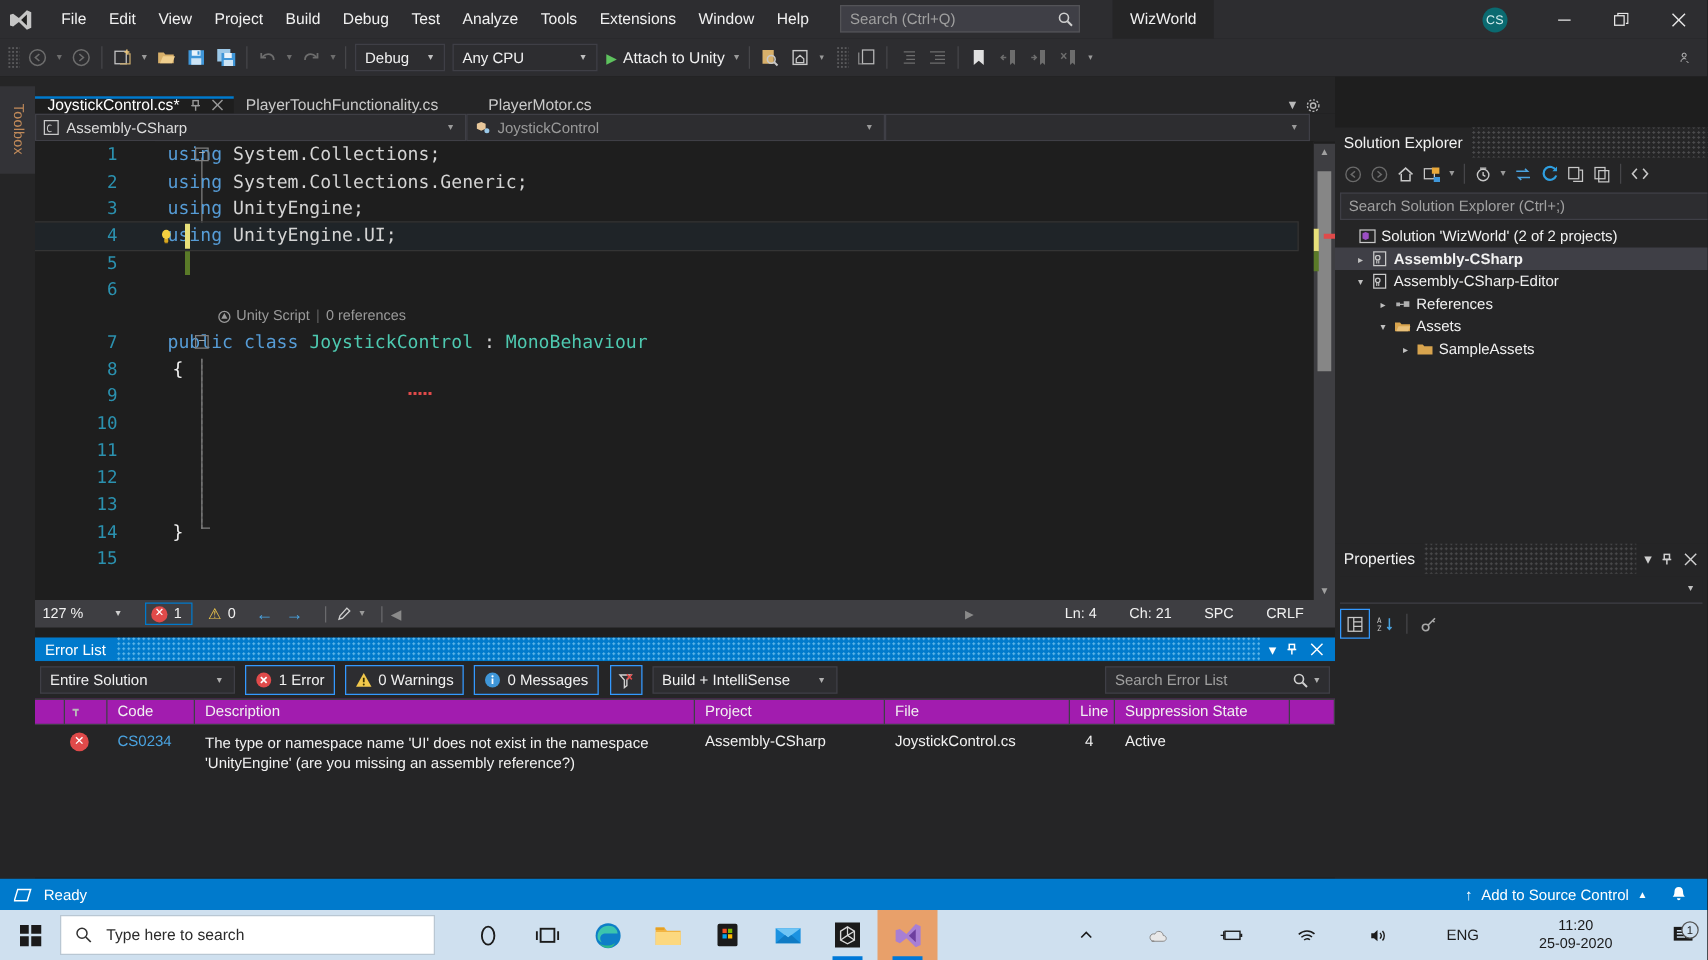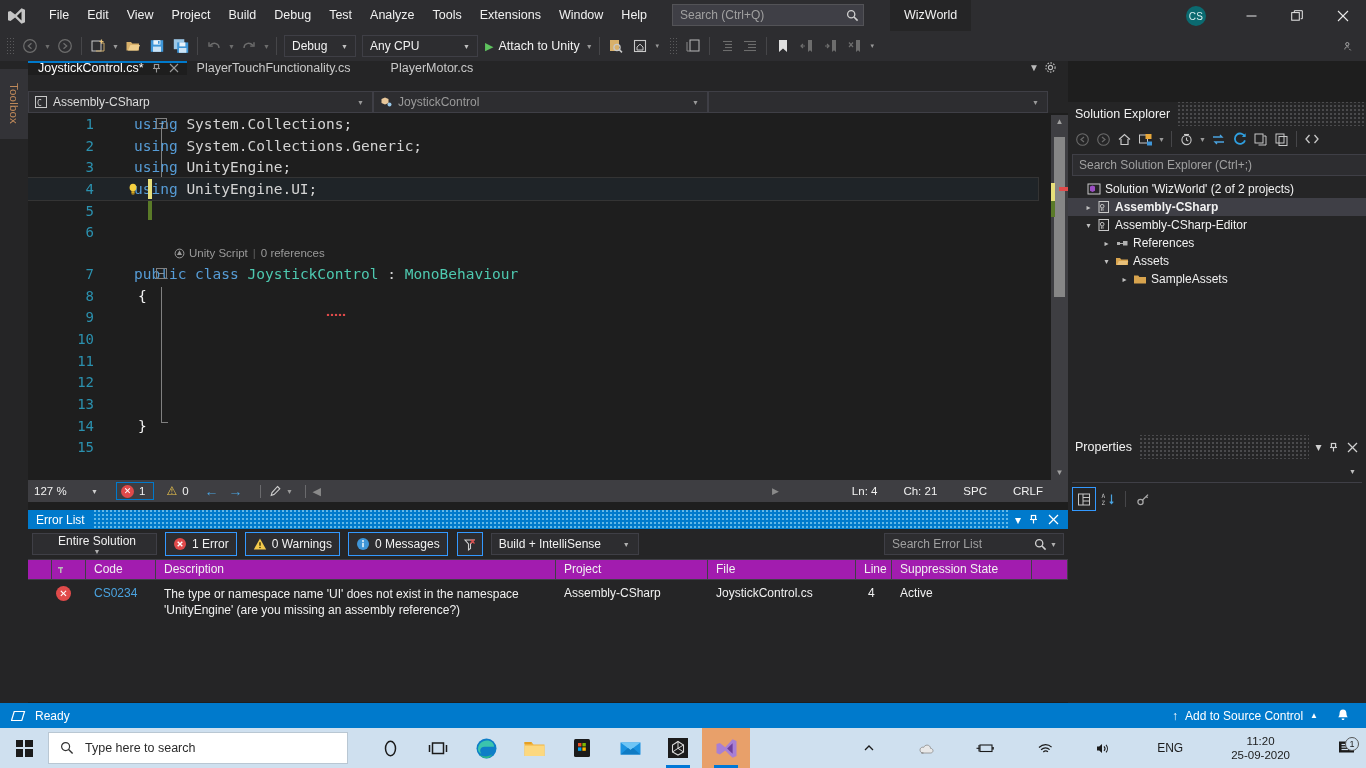--- a/index.html
+++ b/index.html
@@ -87,21 +87,21 @@
     background: #333337; display: flex; align-items: center; justify-content: center;
   }
   .toolbox-tab span {
     writing-mode: vertical-rl; text-orientation: mixed;
     color: #c08a5a; font-size: 11.5px; letter-spacing: .2px;
   }
 
   
   .tabstrip {
     position: absolute; left: 28px; top: 61px; width: 1040px; height: 30px;
-    background: #252526; display: flex; align-items: flex-start;
+    background: #252526; display: flex; align-items: flex-end;
   }
   .etab {
     display: flex; align-items: center; padding: 0 8px 0 10px; font-size: 12.5px;
     color: #c9c9c9; position: relative;
   }
   .etab.active { background: #1e1e1e; color: #ffffff; }
   .etab.active::before {
     content: ''; position: absolute; left: 0; right: 0; top: 0; height: 2px; background: #007acc;
   }
   .etab .pin { color: #9a9a9a; font-size: 11px; margin-left: 7px; }
@@ -223,21 +223,21 @@
   .eh-btn { width: 20px; text-align: center; color: #ffffff; font-size: 12px; }
   .errpanel-tools {
     height: 30px; background: #252526; display: flex; align-items: center; padding: 0 4px;
   }
   .ep-combo {
     height: 22px; background: #2d2d30; border: 1px solid #3f3f46; display: flex; align-items: center;
     padding: 0 2px 0 7px; color: #f1f1f1; font-size: 12px;
   }
   .ep-combo .lbl { flex: 1; white-space: nowrap; }
   .ep-combo .car { color: #b0b0b0; font-size: 7px; padding: 0 6px; }
-  .ep-c1 { width: 125px; flex-direction: column; }
+  .ep-c1 { width: 156px; }
   .ep-c2 { width: 148px; margin-left: 8px; }
   .ep-toggle {
     height: 24px; border: 1px solid #3399ff; background: #2d2d30; display: flex; align-items: center;
     padding: 0 7px; font-size: 12px; color: #f1f1f1; margin-left: 8px;
   }
   .ep-toggle .ic { margin-right: 5px; display: flex; align-items: center; }
   .ep-filter {
     width: 26px; height: 24px; border: 1px solid #3399ff; background: #2d2d30; margin-left: 9px;
     display: flex; align-items: center; justify-content: center; color: #d0d0d0; font-size: 11px;
   }

